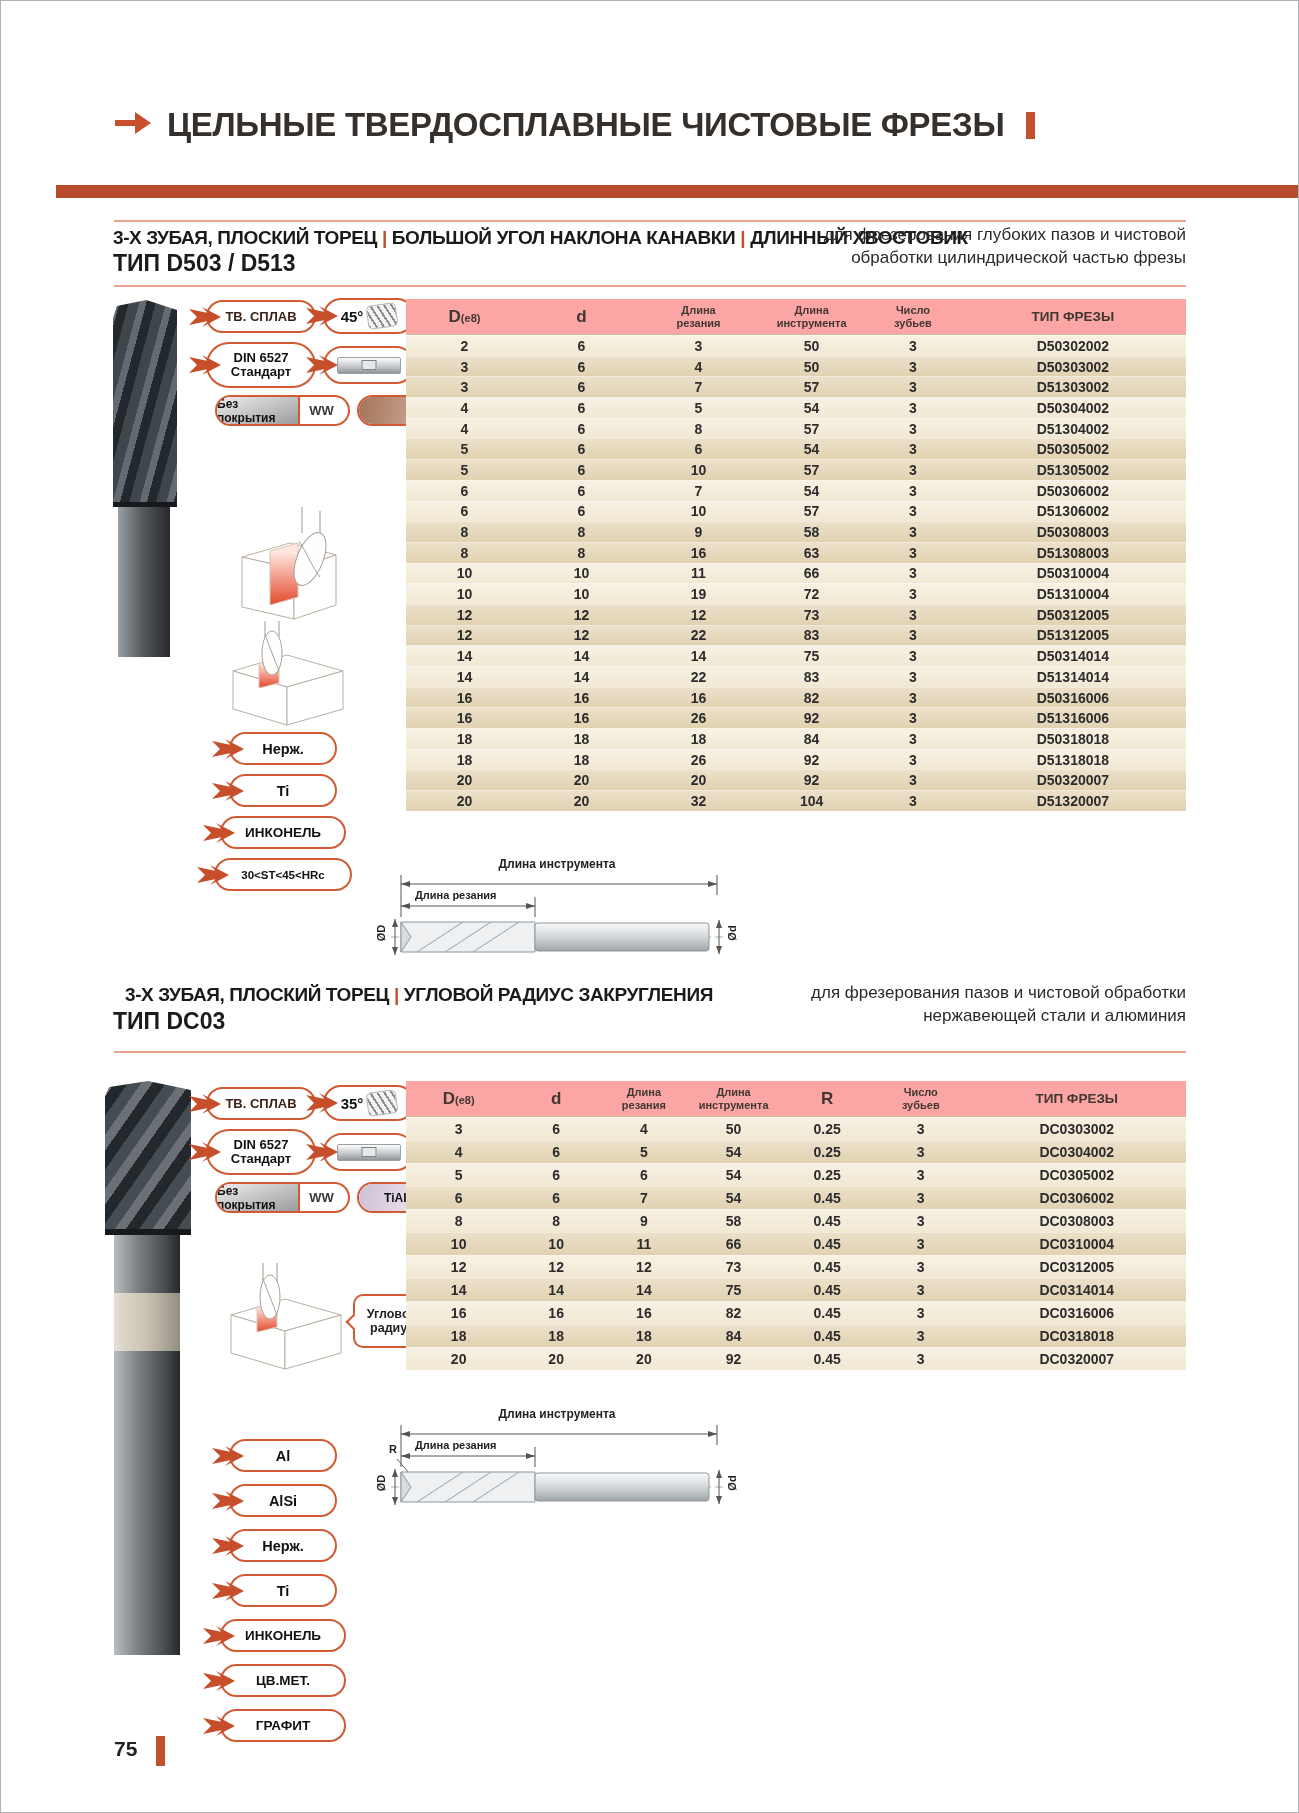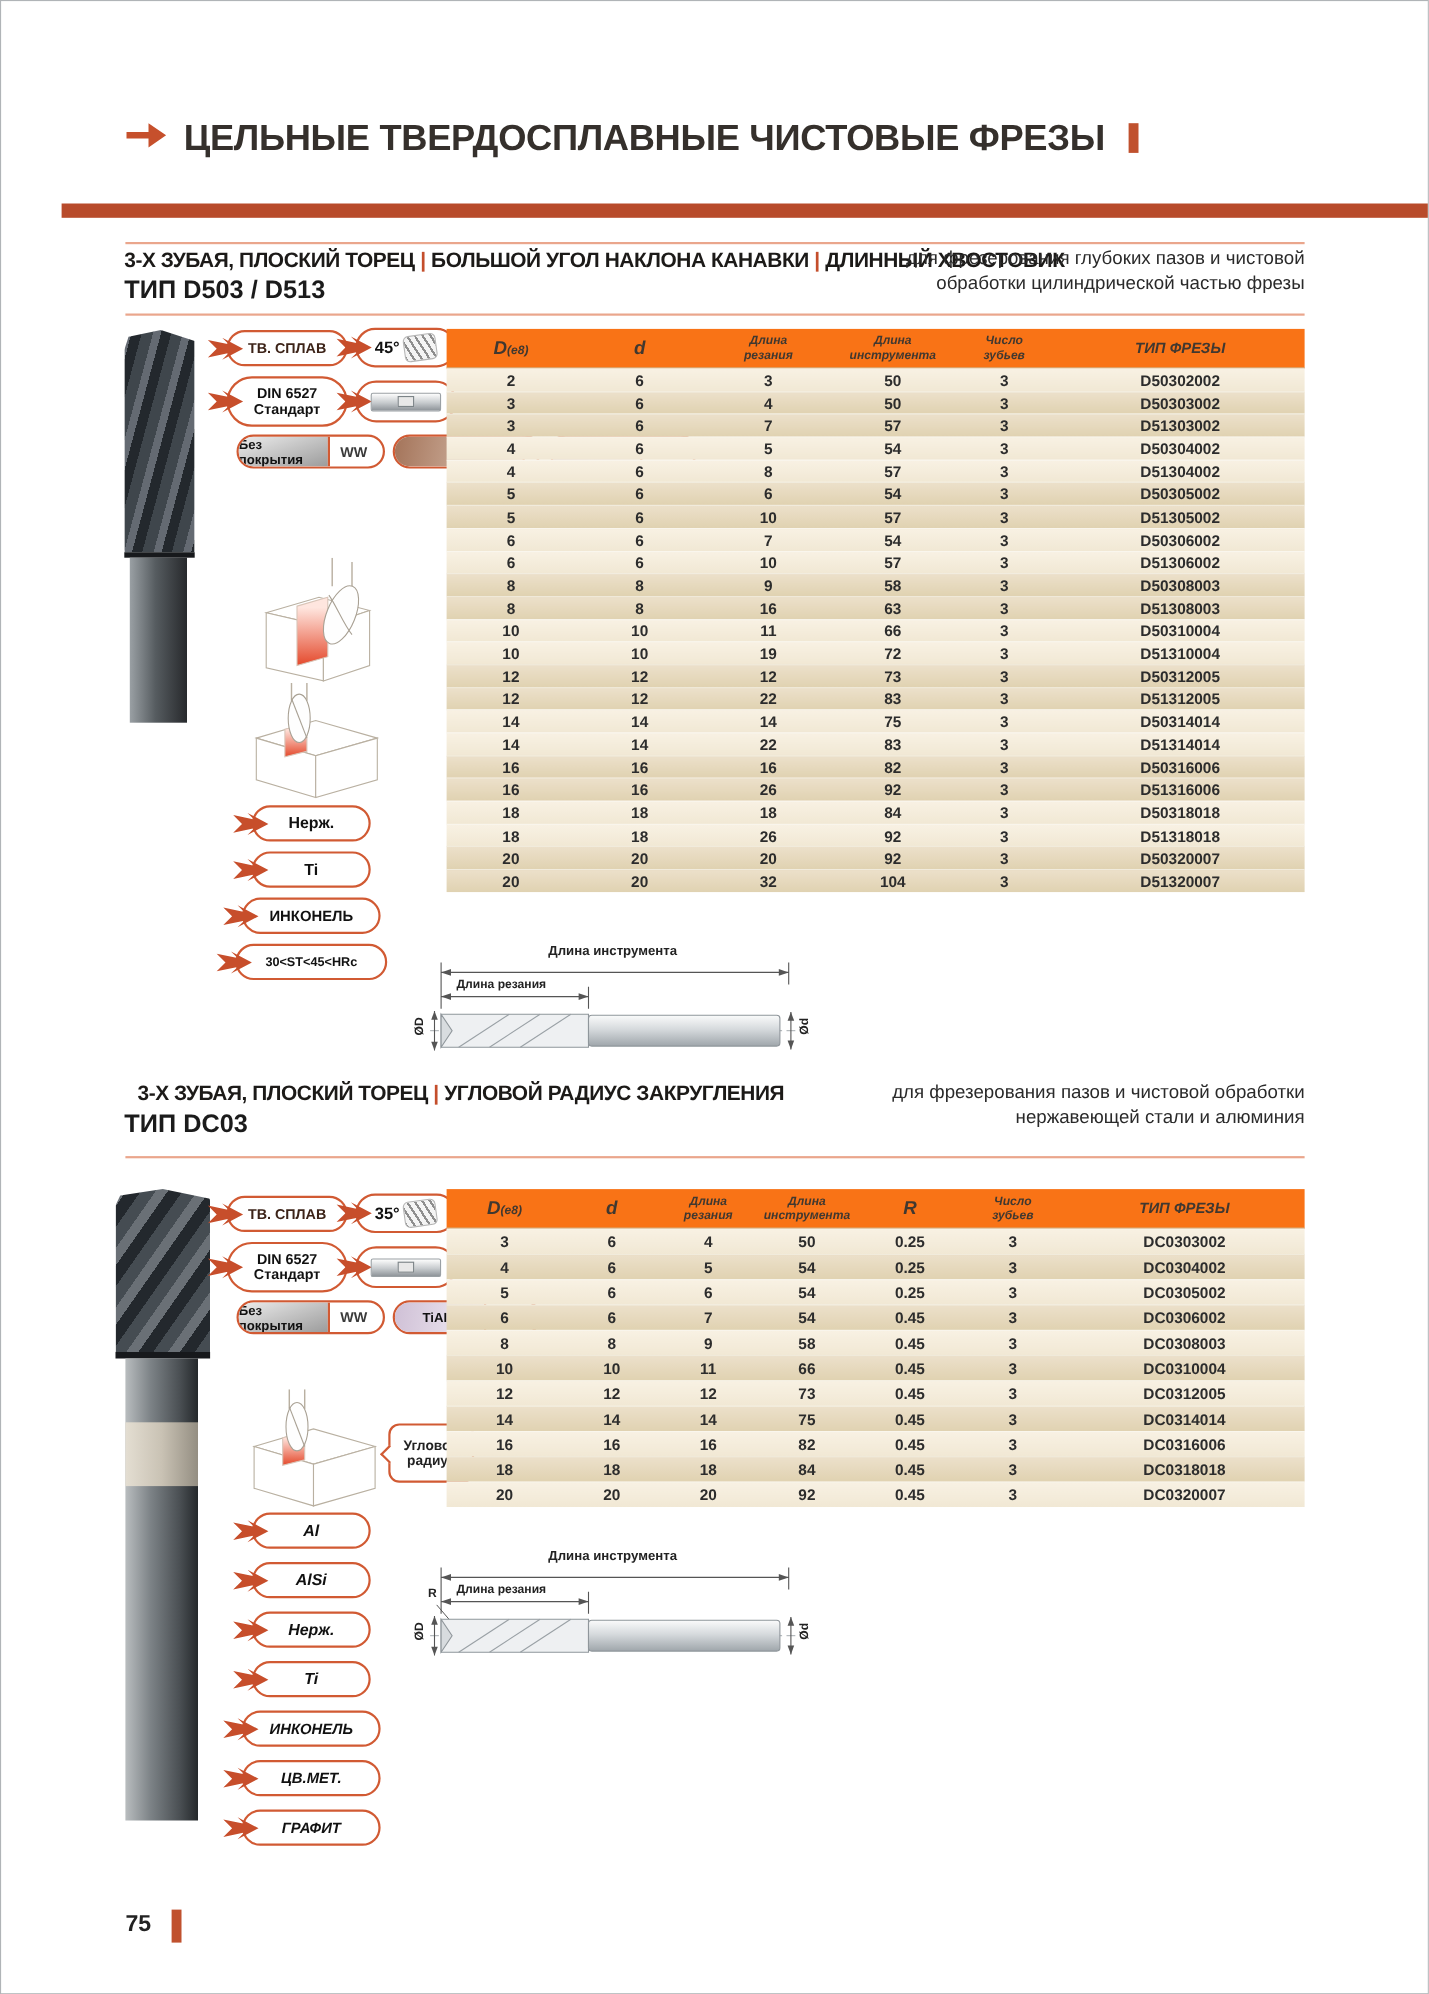--- a/index.html
+++ b/index.html
@@ -16,22 +16,22 @@
   .thin{position:absolute;height:2px;background:#eaa68c;}
 
   
   .sec-sub{position:absolute;font-size:19px;font-weight:bold;letter-spacing:-0.4px;color:#1c1a18;white-space:nowrap;}
   .sec-sub .sep{color:#c44e2b;padding:0 5px;font-weight:bold;}
   .sec-type{position:absolute;font-size:23px;font-weight:bold;color:#1b1b1b;white-space:nowrap;}
   .desc{position:absolute;font-size:17px;color:#2a2a2a;text-align:right;line-height:23px;}
 
   
   .tbl{position:absolute;left:405px;width:780px;}
-  .tbl-head{display:grid;height:35px;background:#f97316;align-items:center;text-align:center;
-            color:#403830;font-weight:bold;border-bottom:1px solid #cbbd9a;font-style:italic;}
+  .tbl-head{display:grid;height:35px;background:#fca5a5;align-items:center;text-align:center;
+            color:#403830;font-weight:bold;border-bottom:1px solid #cbbd9a;}
   .t1 .tbl-head,.t1 .tbl-row{grid-template-columns:15% 15% 15% 14% 12% 29%;}
   .t2 .tbl-head,.t2 .tbl-row{grid-template-columns:13.5% 11.5% 11% 12% 12% 12% 28%;}
   .h-big{font-size:17px;}
   .h-sub{font-size:11px;line-height:1.1;}
   .h-dsub{font-size:11px;font-weight:bold;}
   .h-type{font-size:13.5px;}
   .tbl-row{display:grid;height:19.7px;align-items:center;text-align:center;
            font-size:14px;font-weight:bold;color:#2c2c2c;border-top:1px solid rgba(255,255,255,.55);}
   .t2 .tbl-row{height:22px;}
   .row-light{background:linear-gradient(#f8f1e3,#f1e8d4);}
@@ -617,21 +617,21 @@
       <line x1="58" y1="0" x2="58" y2="18" stroke="#b9b0a1" stroke-width="1.3"></line>
       <ellipse cx="51" cy="34" rx="10" ry="22" fill="#fefefe" stroke="#a9a194"></ellipse>
       <path d="M44 16 C48 26 54 42 58 52" stroke="#a9a194" fill="none"></path>
     </svg>
   </div>
   <div class="callout" style="left:352px;top:1293px;">
     <span>Угловой</span>
     <span>радиус</span>
   </div>
 
-  <div class="mat-col mats2" style="left:212px;top:1374px;width:140px;font-style:italic;">
+  <div class="mat-col mats2" style="left:212px;top:1438px;width:140px;">
 
       <div class="mat-badge">
         <span class="b-arrow"><svg viewBox="0 0 34 22">
             <path d="M1 3 L20 7 L14 1 L33 11 L14 21 L20 15 L1 19 L9 11 Z" fill="#c74e2b"></path>
           </svg></span>
         <span class="mat-label">Al</span>
       </div>
 
       <div class="mat-badge">
         <span class="b-arrow"><svg viewBox="0 0 34 22">

